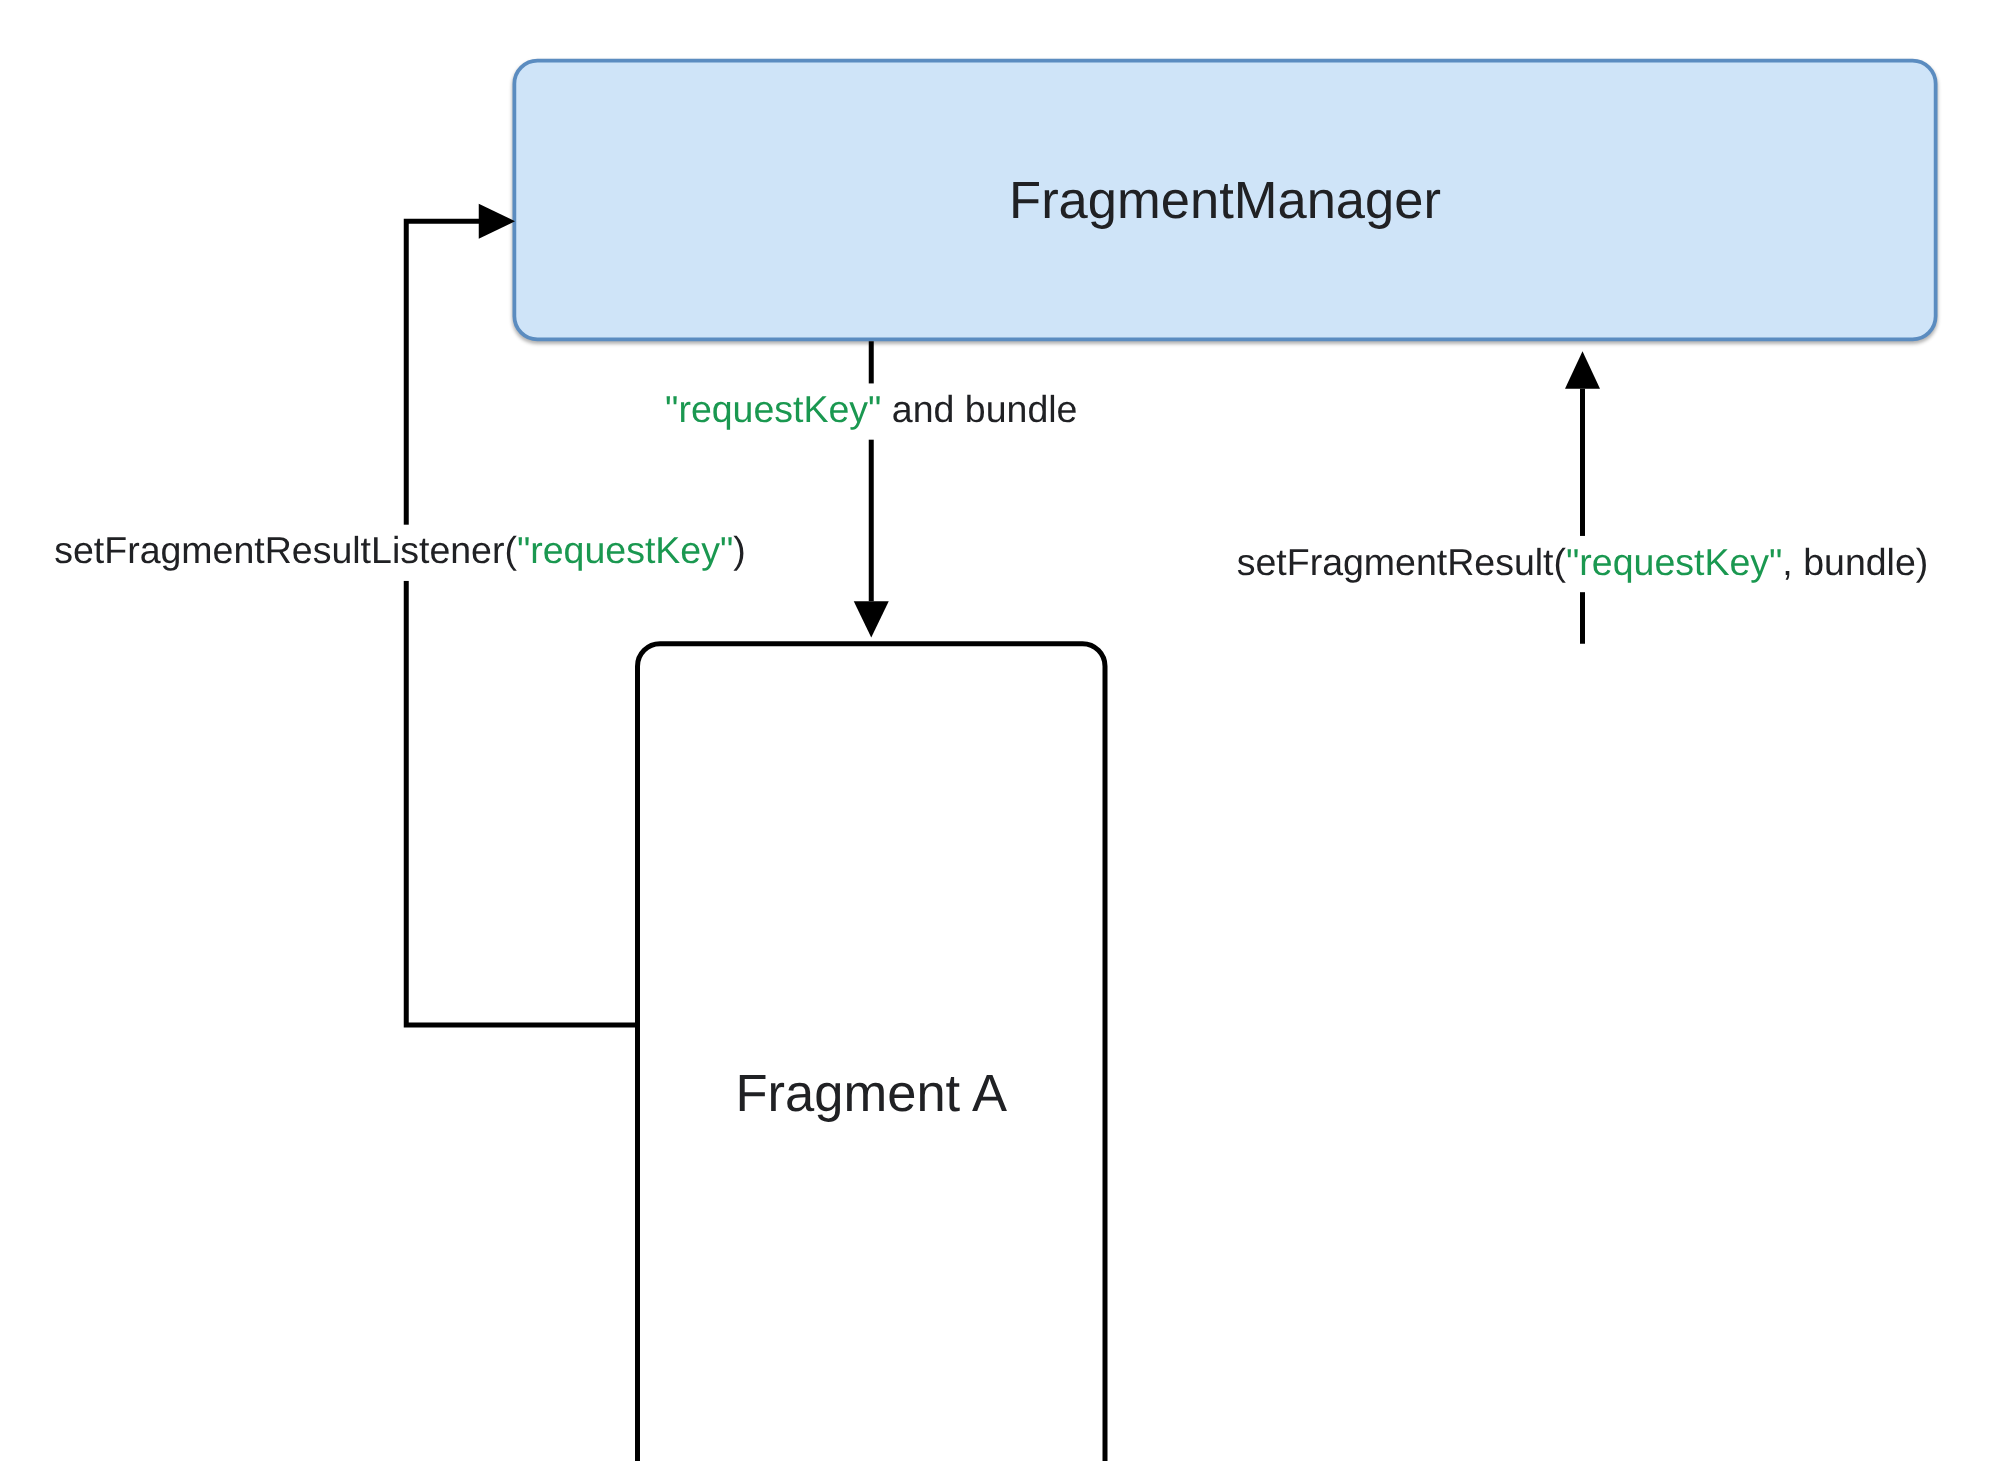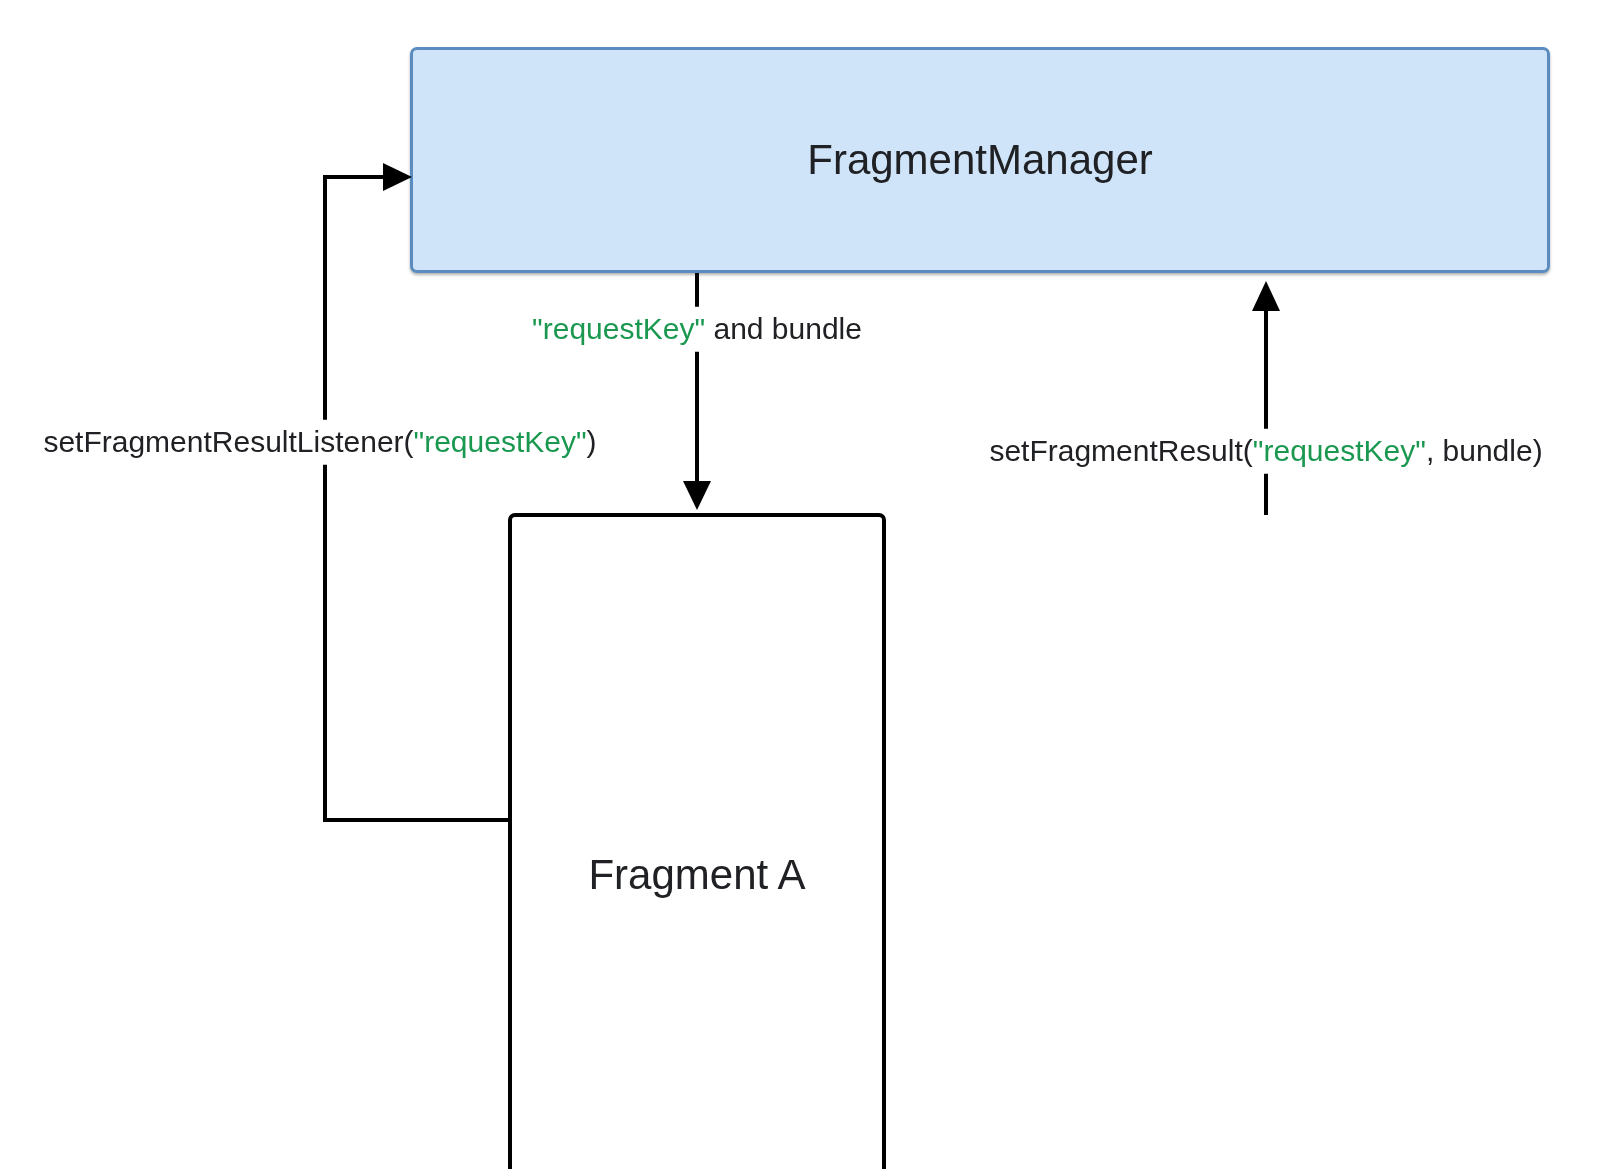--- a/index.html
+++ b/index.html
@@ -16,21 +16,21 @@
     width:1600px;height:1169px;
     background:#ffffff;
     overflow:hidden;
     font-family:"Liberation Sans","DejaVu Sans",sans-serif;
     color:var(--text);
   }
   .node{
     position:absolute;
     display:flex;align-items:center;justify-content:center;
     box-sizing:border-box;
-    border-radius:7px;
+    border-radius:20px;
     font-size:42px;
     color:var(--text);
     z-index:1;
     background:#ffffff;
   }
   .node-manager{
     left:410px;top:47px;width:1140px;height:226px;
     background:var(--manager-fill);
     border:3.5px solid var(--manager-border);
     box-shadow:0 2px 3px rgba(0,0,0,0.30);

